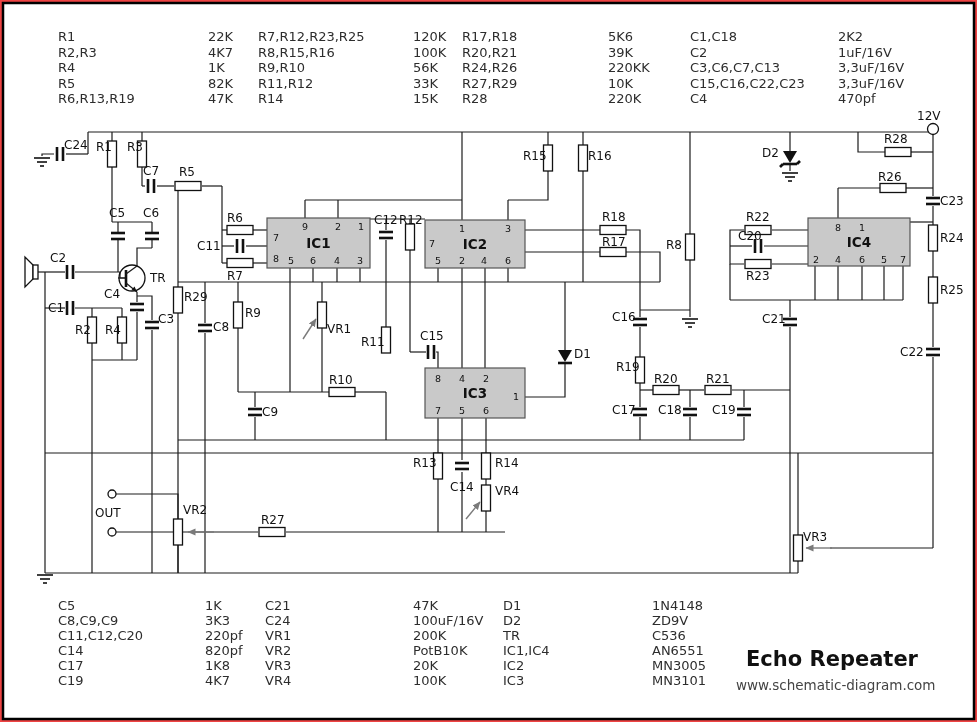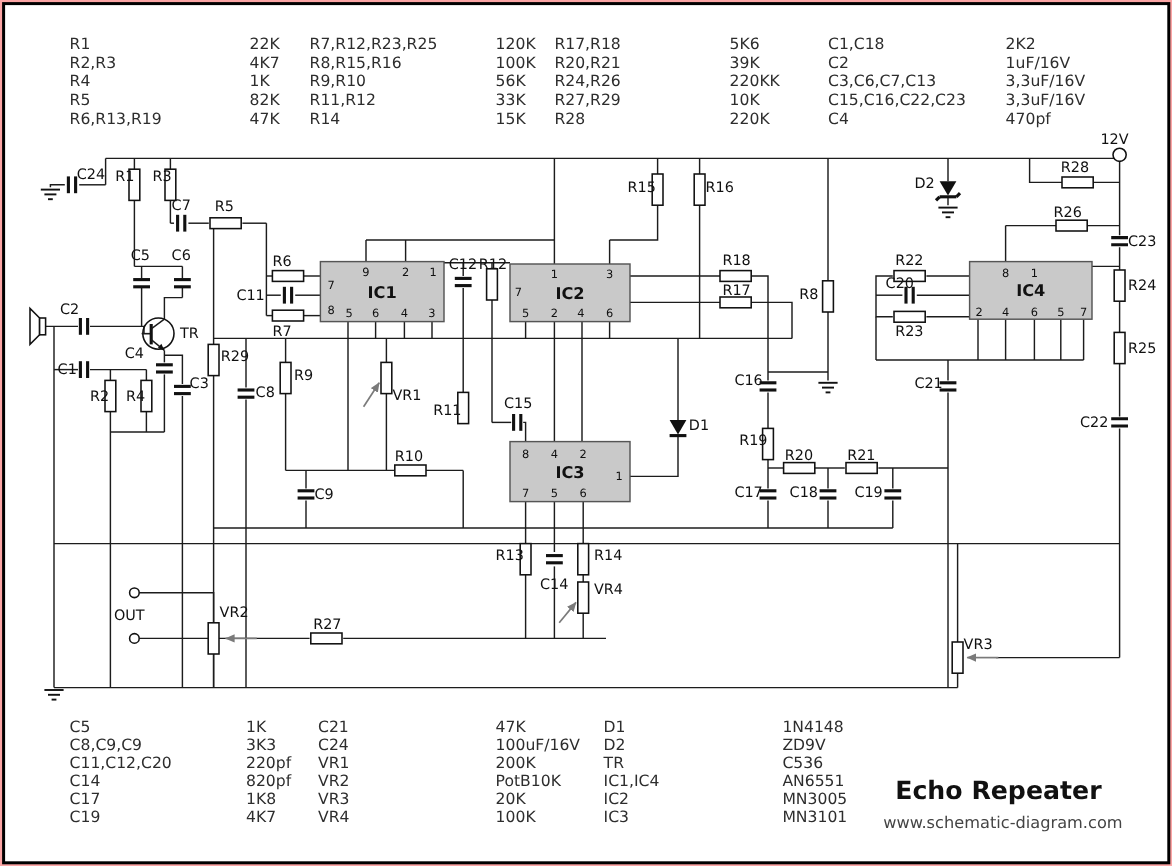--- a/index.html
+++ b/index.html
@@ -1,16 +1,16 @@
 <!DOCTYPE html>
 <html><head>
 <meta charset="utf-8">
 <style>
   html,body{margin:0;padding:0;background:#e8e8e8;}
-  #page{width:977px;height:722px;background:#fca5a5;position:relative;margin:0 auto;}
+  #page{width:977px;height:722px;background:#ef4444;position:relative;margin:0 auto;}
   svg{display:block;}
   svg text{font-family:"DejaVu Sans","Liberation Sans",sans-serif;}
   .frame{fill:#fff;stroke:#000;stroke-width:2.5;}
   .wire{fill:none;stroke:#1c1c1c;stroke-width:1.2;}
   .plate{stroke:#111;stroke-width:2.6;}
   .res{fill:#fff;stroke:#111;stroke-width:1.3;}
   .icbox{fill:#c9c9c9;stroke:#555;stroke-width:1.2;}
   .icname{font-size:13.5px;font-weight:bold;text-anchor:middle;fill:#111;}
   .pin{font-size:9.5px;text-anchor:middle;fill:#111;}
   .lbl{font-size:12px;fill:#111;}

